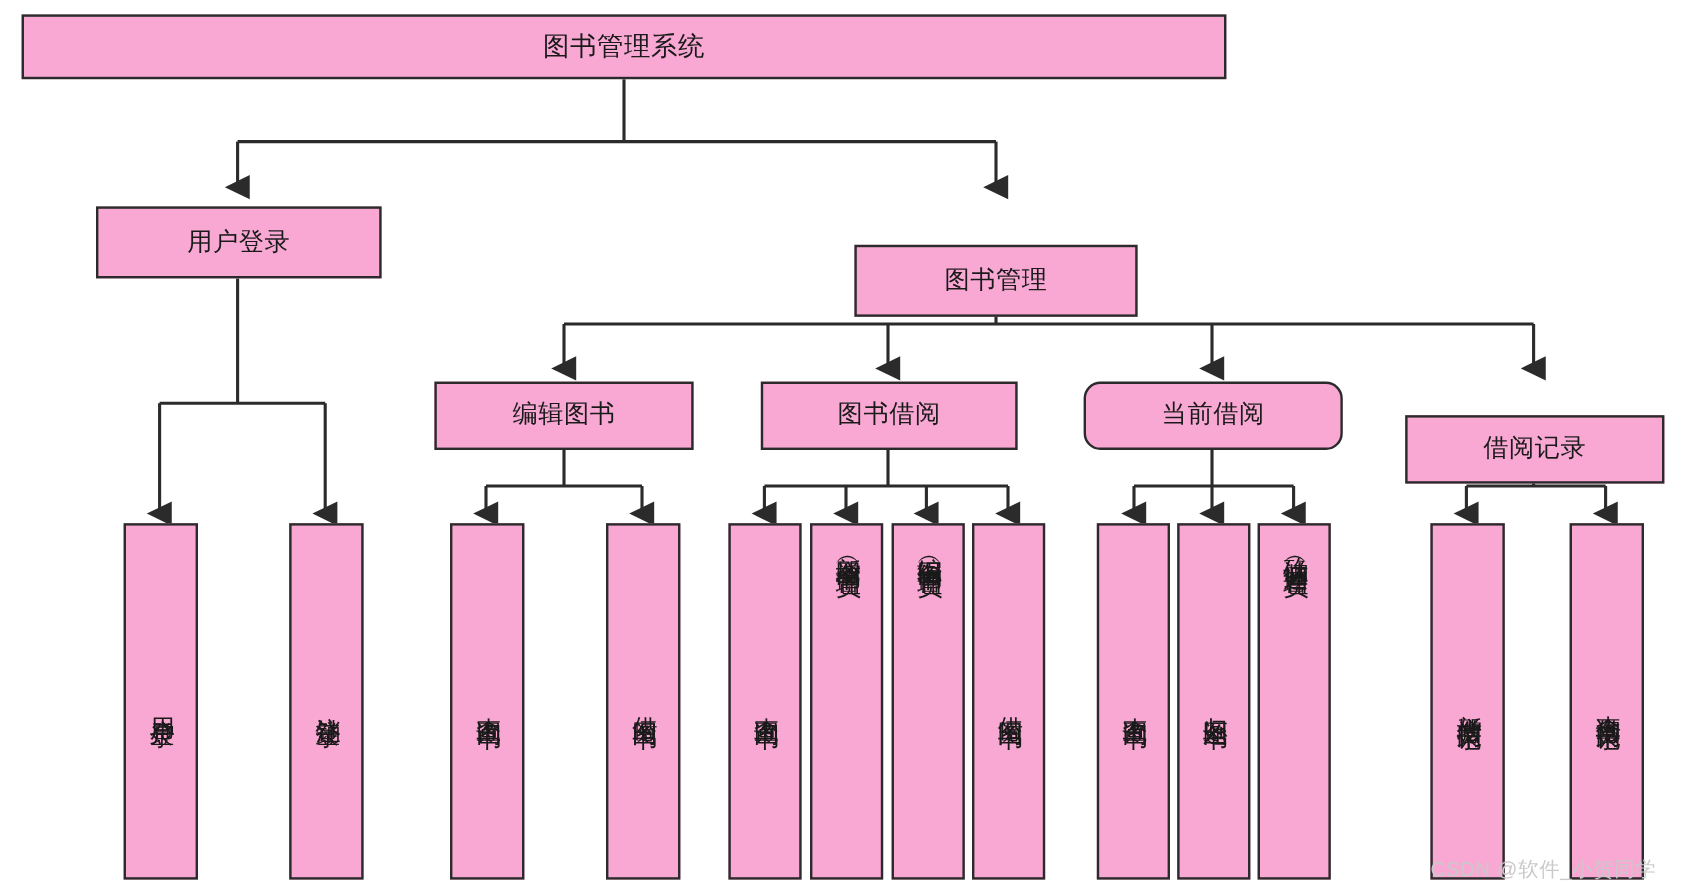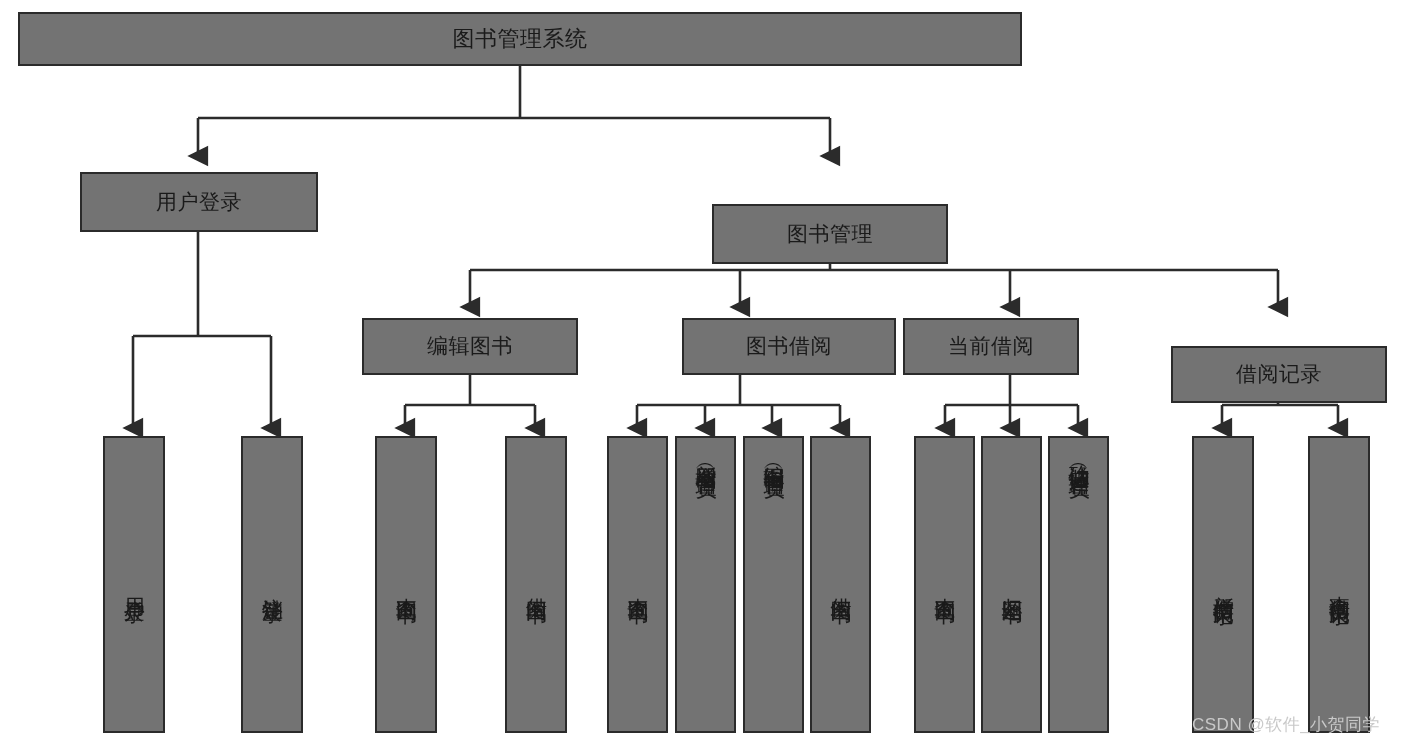--- a/index.html
+++ b/index.html
@@ -20,21 +20,21 @@
   #edges {
     position: absolute;
     left: 0;
     top: 0;
     width: 1405px;
     height: 747px;
   }
   .node {
     position: absolute;
     box-sizing: border-box;
-    background: #737373;
+    background: #f9a8d4;
     border: 2.5px solid #2b2b2b;
     display: flex;
     align-items: center;
     justify-content: center;
     text-align: center;
     color: #1a1a1a;
   }
   .node .label {
     display: block;
     line-height: 1.15;
@@ -133,24 +133,24 @@
   <div class="node horizontal" style="left:80px; top:172px; width:238px; height:60px;">
     <span class="label">用户登录</span>
   </div>
   <div class="node horizontal" style="left:712px; top:172px; width:236px; height:60px;margin-top:32px;">
     <span class="label">图书管理</span>
   </div>
 
   <div class="node horizontal" style="left:362px; top:318px; width:216px; height:57px;">
     <span class="label">编辑图书</span>
   </div>
-  <div class="node horizontal" style="left:634px; top:318px; width:214px; height:57px;margin-left:48px;">
+  <div class="node horizontal" style="left:634px; top:318px; width:214px; height:57px;">
     <span class="label">图书借阅</span>
   </div>
-  <div class="node horizontal" style="left:903px; top:318px; width:176px; height:57px;">
+  <div class="node horizontal" style="left:903px; top:318px; width:216px; height:57px;border-radius:14px;">
     <span class="label">当前借阅</span>
   </div>
   <div class="node horizontal" style="left:1171px; top:318px; width:216px; height:57px;margin-top:28px;">
     <span class="label">借阅记录</span>
   </div>
 
   <div class="node vertical center-v" style="left:103px; top:436px; width:62px; height:297px;">
     <span class="label">用户登录</span>
   </div>
   <div class="node vertical center-v" style="left:241px; top:436px; width:62px; height:297px;">

